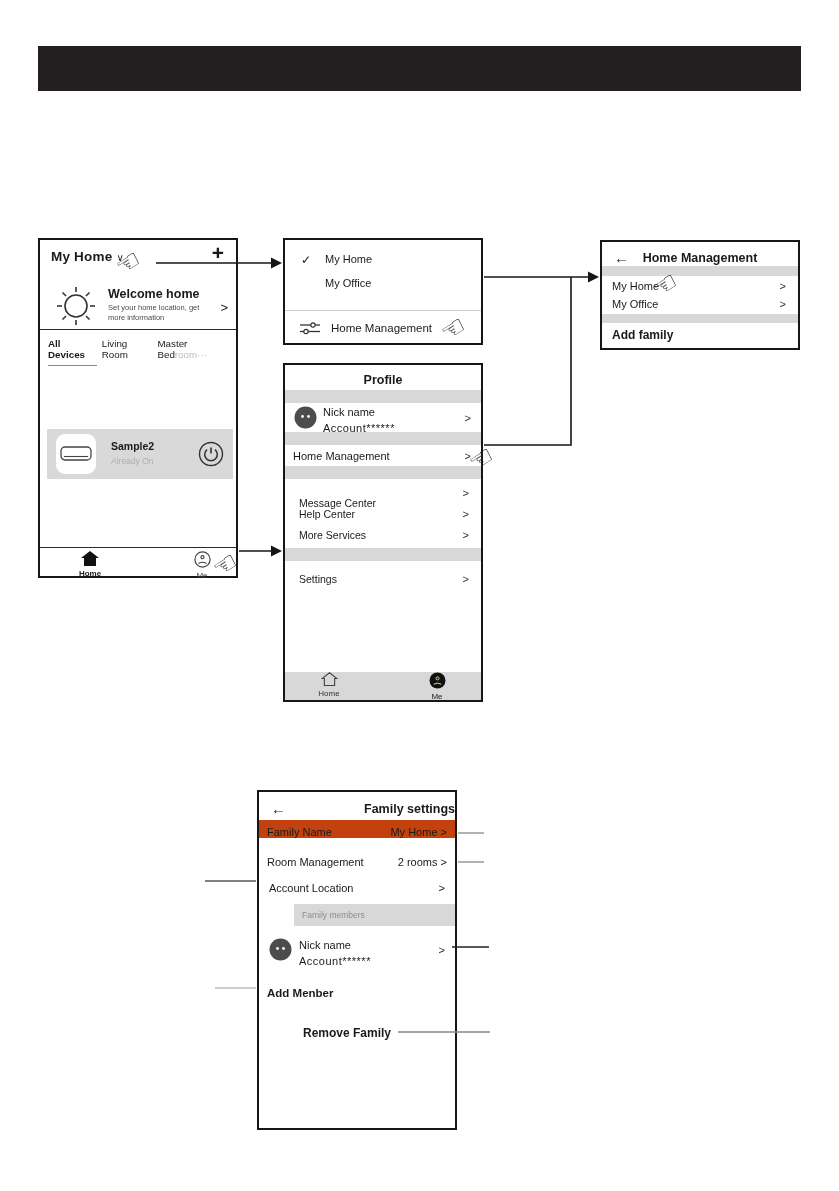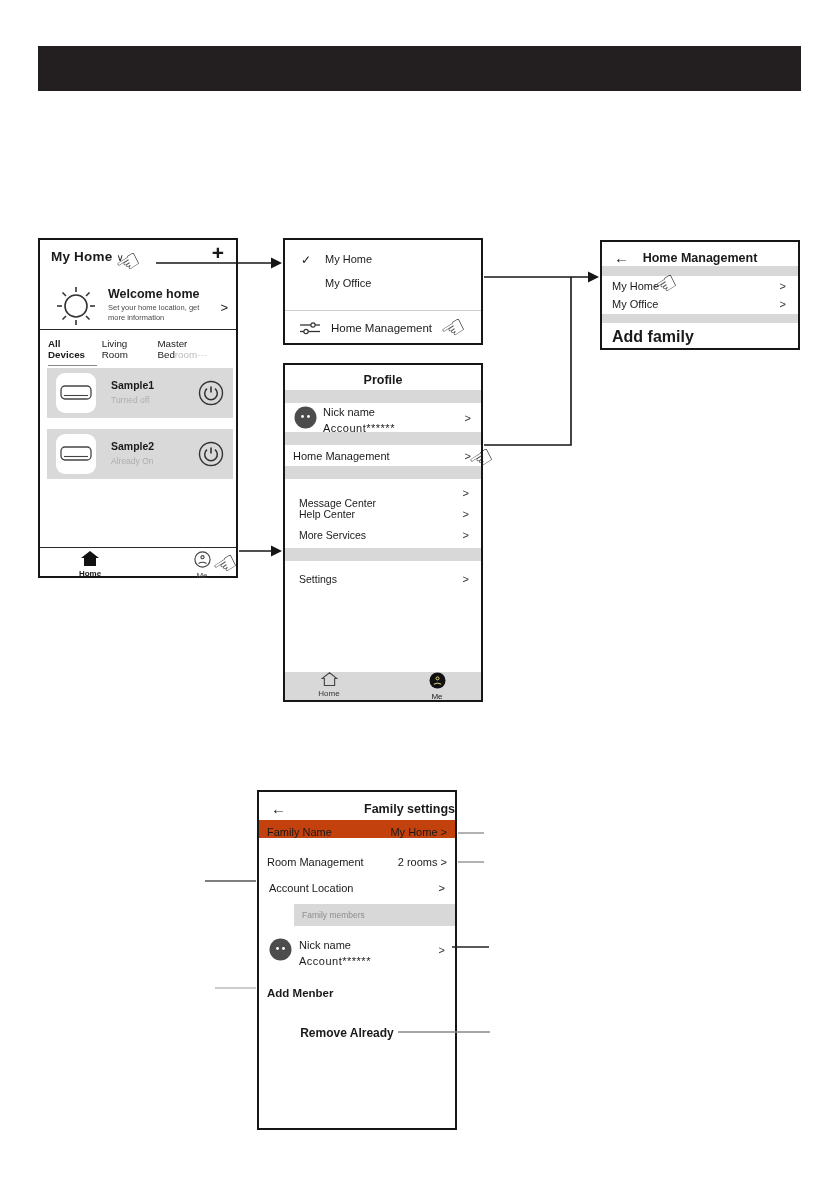--- a/index.html
+++ b/index.html
@@ -73,21 +73,21 @@
   
   #hm-screen { left:600px; top:240px; width:200px; height:110px; }
   .hm-back { left:12px; top:7px; font-size:15px; font-weight:bold; }
   .hm-title { left:0; right:0; top:9px; text-align:center; font-size:12.5px; font-weight:bold; }
   .hm-strip1 { top:24px; height:10px; }
   .hm-row1-label { left:10px; top:38px; font-size:11px; }
   .hm-row1-chev { right:12px; top:38px; }
   .hm-row2-label { left:10px; top:56px; font-size:11px; }
   .hm-row2-chev { right:12px; top:56px; }
   .hm-strip2 { top:72px; height:9px; }
-  .hm-add { left:10px; top:86px; font-size:16px; font-weight:bold; }
+  .hm-add { left:10px; top:86px; font-size:12px; font-weight:bold; }
 
   
   #family-screen { left:257px; top:790px; width:200px; height:340px; }
   .fs-back { left:12px; top:8px; font-size:15px; font-weight:bold; }
   .fs-title { left:0; right:0; top:10px; text-align:right; font-size:12.5px; font-weight:bold; }
   .fs-row1 { top:28px; height:18px; background:#c2410c; }
   .fs-row1 .lbl { position:absolute; left:8px; top:6px; font-size:11px; }
   .fs-row1 .val { position:absolute; right:8px; top:6px; font-size:11px; }
   .fs-row2-label { left:8px; top:64px; font-size:11px; }
   .fs-row2-val { right:8px; top:64px; font-size:11px; }
@@ -144,35 +144,20 @@
     <div class="abs hs-welcome-chev">&gt;</div>
 
     <div class="abs hs-divider"></div>
 
     <div class="abs hs-tabs">
       <span class="hs-tab-active">All Devices</span>
       <span>Living Room</span>
       <span><span>Master Bed</span><span class="tab-suffix">room···</span></span>
     </div>
 
-    <div class="card card1">
-      <div class="dev-icon">
-        <svg width="32" height="18" viewBox="0 0 32 18">
-          <rect x="1" y="2" width="30" height="13" rx="4" fill="none" stroke="#444" stroke-width="1.3"></rect>
-          <line x1="4" y1="11.5" x2="28" y2="11.5" stroke="#444" stroke-width="1.1"></line>
-        </svg>
-      </div>
-      <div class="dev-name">Sample1</div>
-      <div class="dev-status">Turned off</div>
-      <svg class="power-btn" viewBox="0 0 26 26">
-        <circle cx="13" cy="13" r="11.5" fill="none" stroke="#333" stroke-width="1.4"></circle>
-        <line x1="13" y1="6.5" x2="13" y2="12.5" stroke="#333" stroke-width="1.6"></line>
-        <path d="M9 8.6 a6.3 6.3 0 1 0 8 0" fill="none" stroke="#333" stroke-width="1.5"></path>
-      </svg>
-    </div>
 
     <div class="card card2">
       <div class="dev-icon">
         <svg width="32" height="18" viewBox="0 0 32 18">
           <rect x="1" y="2" width="30" height="13" rx="4" fill="none" stroke="#444" stroke-width="1.3"></rect>
           <line x1="4" y1="11.5" x2="28" y2="11.5" stroke="#444" stroke-width="1.1"></line>
         </svg>
       </div>
       <div class="dev-name">Sample2</div>
       <div class="dev-status">Already On</div>
@@ -293,21 +278,21 @@
     <svg class="abs fs-avatar" width="23" height="23" viewBox="0 0 23 23">
       <circle cx="11.5" cy="11.5" r="11" fill="#4c4c4c"></circle>
       <circle cx="8.5" cy="10.5" r="1.4" fill="#fff"></circle>
       <circle cx="14.5" cy="10.5" r="1.4" fill="#fff"></circle>
     </svg>
     <div class="abs fs-name">Nick name</div>
     <div class="abs fs-account">Account******</div>
     <div class="abs chev fs-mem-chev">&gt;</div>
 
     <div class="abs fs-add">Add Menber</div>
-    <div class="abs fs-remove">Remove Already</div>
+    <div class="abs fs-remove">Remove Family</div>
   </div>
 
   <svg class="overlay" width="839" height="1191" viewBox="0 0 839 1191">
 
     <line x1="156" y1="263" x2="272" y2="263" stroke="#161616" stroke-width="1.6"></line>
     <polygon points="271,257.5 271,268.5 282,263" fill="#161616"></polygon>
 
     <line x1="239" y1="551" x2="272" y2="551" stroke="#161616" stroke-width="1.6"></line>
     <polygon points="271,545.5 271,556.5 282,551" fill="#161616"></polygon>
 

